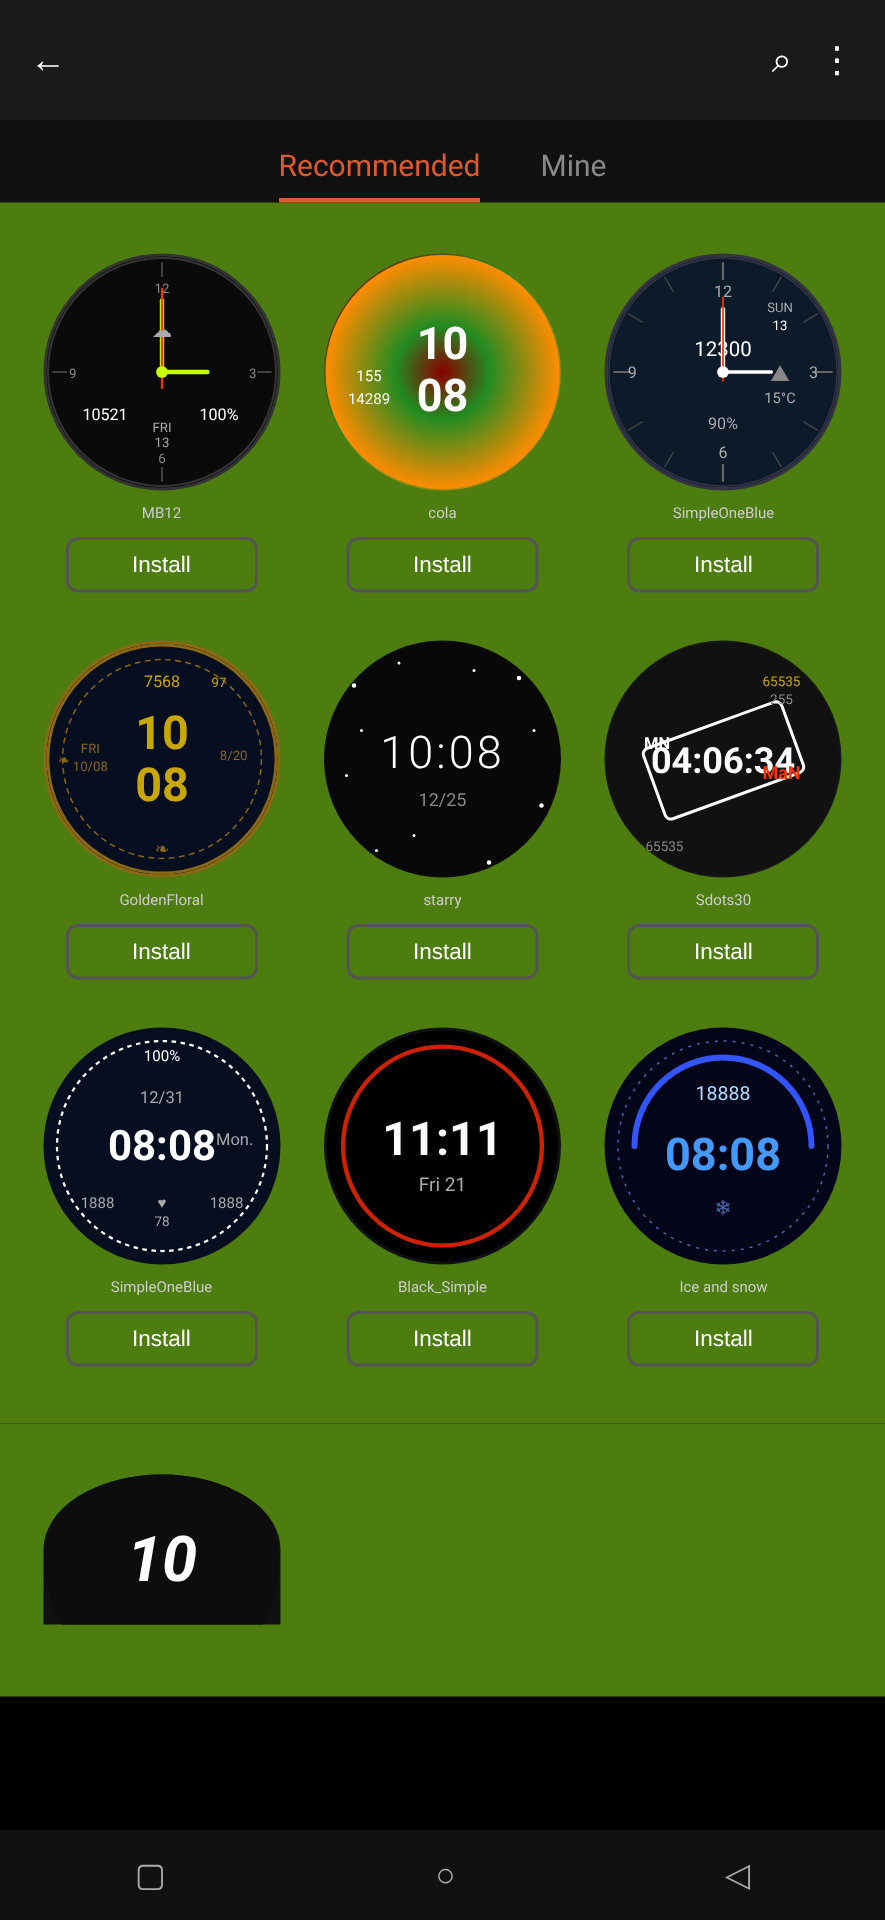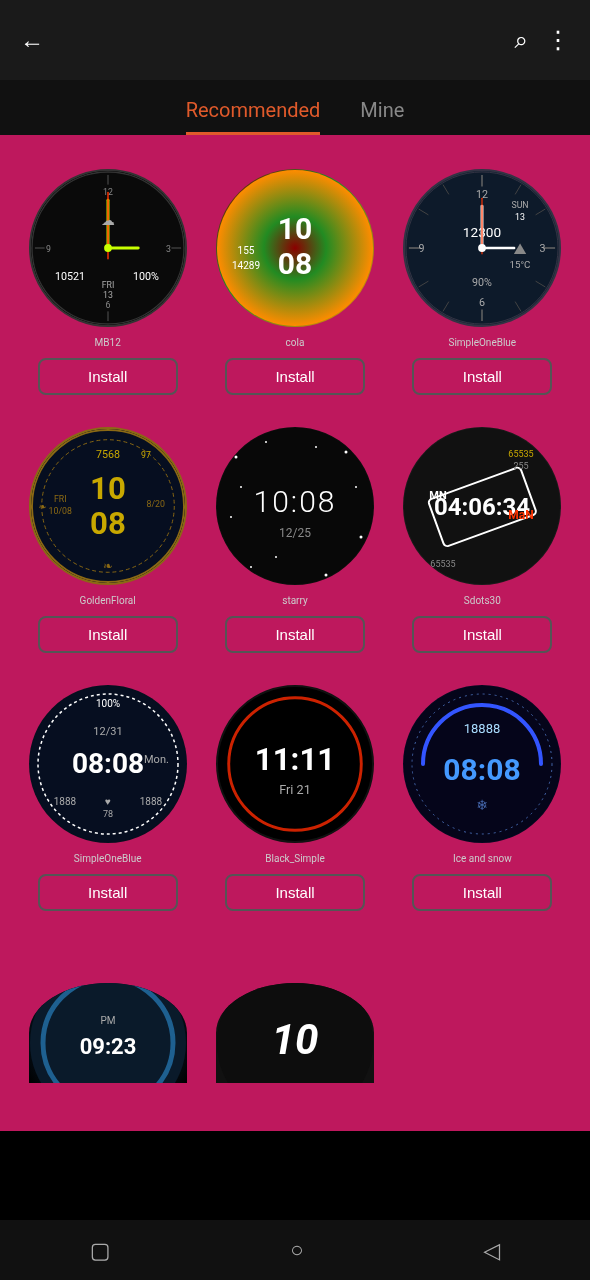--- a/index.html
+++ b/index.html
@@ -61,21 +61,21 @@
       color: #e05a2b;
       border-bottom: 3px solid #e05a2b;
     }
 
     
     .grid {
       display: grid;
       grid-template-columns: repeat(3, 1fr);
       gap: 0;
       padding: 20px 14px;
-      background: #be185d;
+      background: #4d7c0f;
     }
     .watch-card {
       display: flex;
       flex-direction: column;
       align-items: center;
       padding: 14px 8px 18px;
     }
     .watch-face {
       width: 158px;
       height: 158px;
@@ -94,21 +94,21 @@
       text-align: center;
     }
     .install-btn {
       background: transparent;
       border: 2px solid #555;
       color: #fff;
       border-radius: 8px;
       padding: 8px 28px;
       font-size: 15px;
       cursor: pointer;
-      width: 140px;
+      width: 128px;
     }
 
     
     
     .wf-mb12 {
       background: #000;
       border: 2px solid #333;
     }
 
     
@@ -448,30 +448,20 @@
     </div>
     <div class="watch-name">Ice and snow</div>
     <button class="install-btn">Install</button>
   </div>
 
 </div>
 
 <div class="grid">
 
 
-  <div class="watch-card">
-    <div class="watch-face wf-partial2" style="height:100px; overflow:hidden; border-radius:50% 50% 0 0;">
-      <svg width="158" height="158" viewBox="0 0 158 158" style="margin-top:20px;">
-        <circle cx="79" cy="79" r="78" fill="#0a1a2a"></circle>
-        <circle cx="79" cy="79" r="65" fill="none" stroke="#1e6090" stroke-width="5"></circle>
-        <text x="79" y="60" fill="#aaa" font-size="10" text-anchor="middle">PM</text>
-        <text x="79" y="90" fill="#fff" font-size="22" font-weight="bold" text-anchor="middle">09:23</text>
-      </svg>
-    </div>
-  </div>
 
   <div class="watch-card">
     <div class="watch-face wf-partial3" style="height:100px; overflow:hidden; border-radius:50% 50% 0 0;">
       <svg width="158" height="158" viewBox="0 0 158 158" style="margin-top:20px;">
         <circle cx="79" cy="79" r="78" fill="#0d0d0d"></circle>
         <text x="79" y="90" fill="#fff" font-size="42" font-weight="bold" font-style="italic" text-anchor="middle">10</text>
       </svg>
     </div>
   </div>
 

